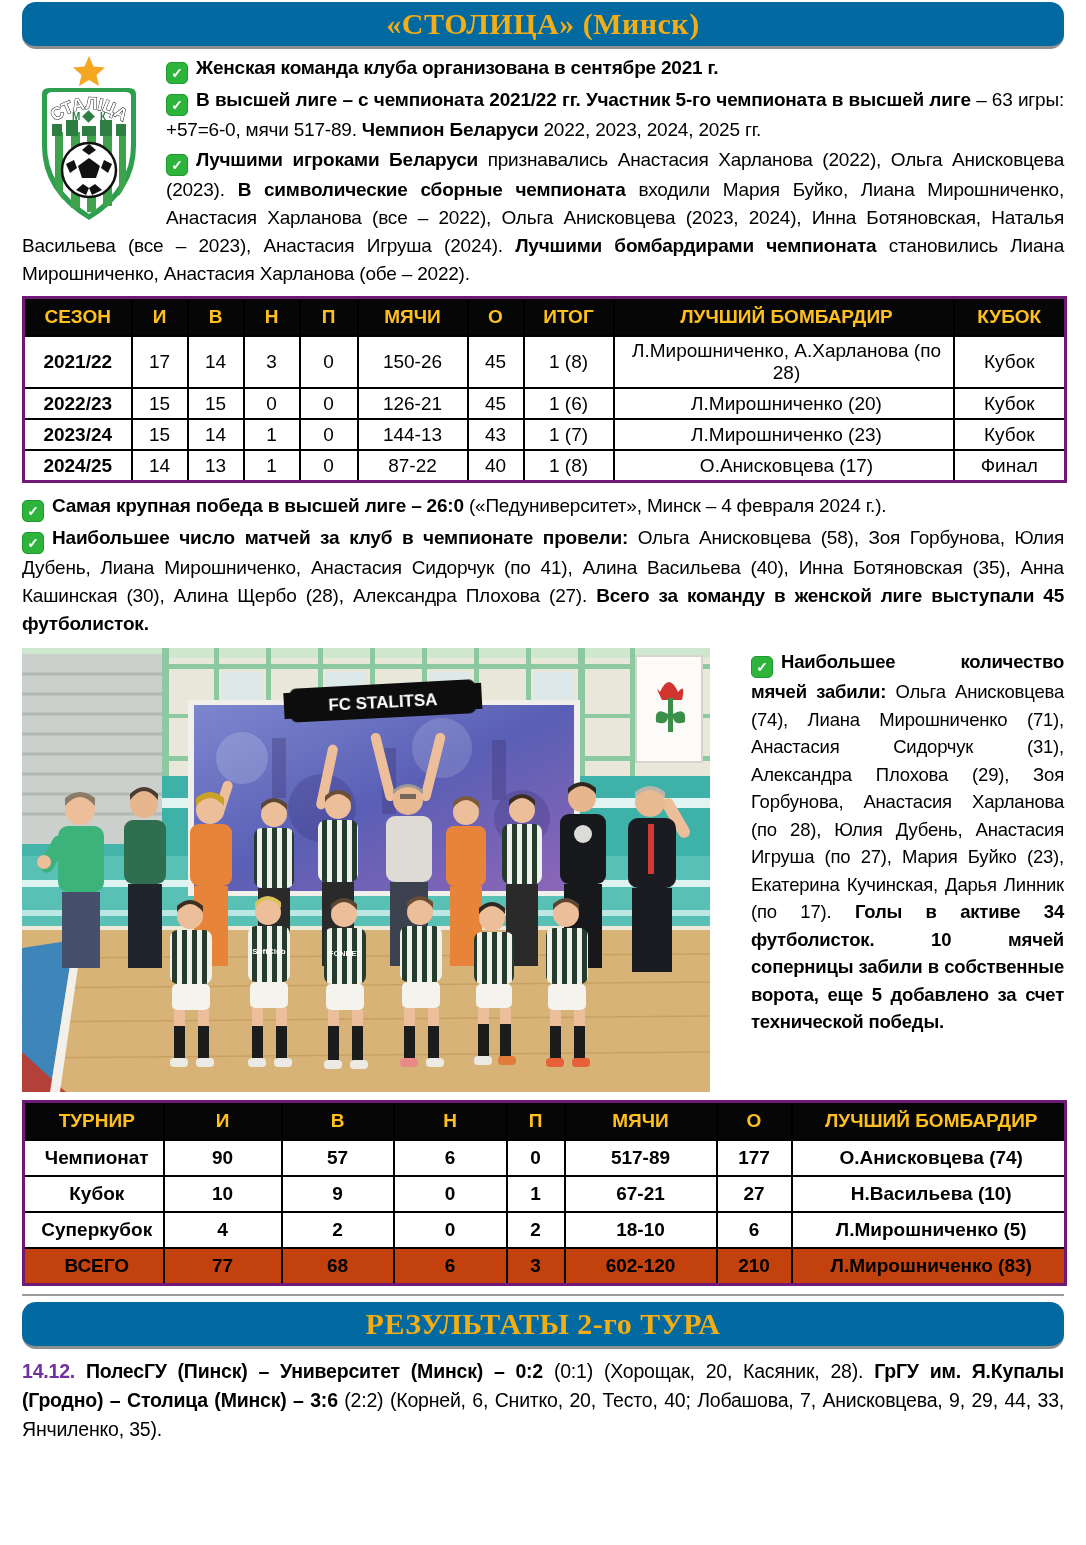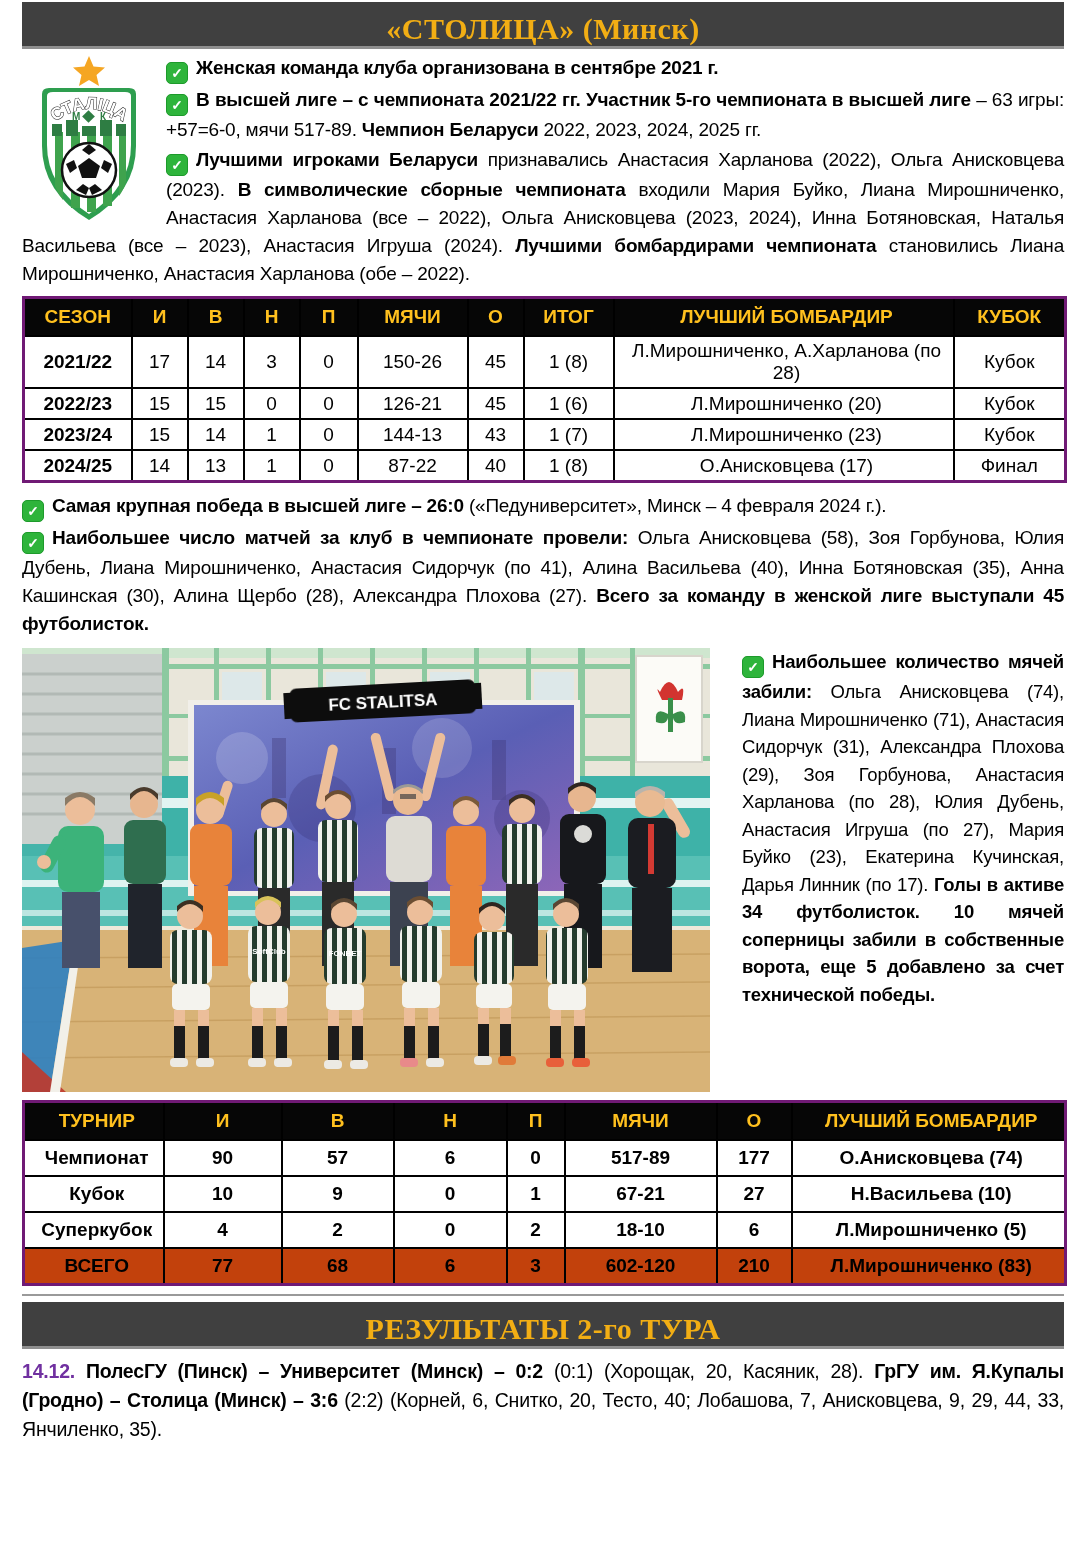--- a/index.html
+++ b/index.html
@@ -1,21 +1,21 @@
 <!DOCTYPE html>
 <html><head>
 <meta charset="utf-8">
 <style>
   html,body{margin:0;padding:0}
   body{width:1086px;height:1545px;overflow:hidden;background:#fff;color:#000;
        font-family:"Liberation Sans",sans-serif;}
   .content{width:1042px;margin:0 auto;}
   
-  .banner{height:44px;margin-top:2px;background:#404040;border-bottom:3px solid #8f8f8f;
-          display:flex;align-items:flex-end;justify-content:center;}
+  .banner{height:44px;margin-top:2px;background:#0369a1;border-bottom:3px solid #8f8f8f;
+          display:flex;align-items:center;justify-content:center;border-radius:14px;}
   .banner .bt{font-family:"Liberation Serif",serif;font-weight:700;font-size:30px;
               color:#F2AE14;letter-spacing:.5px;white-space:nowrap;}
   .banner.second{height:44px;margin-top:6px;}
   
   .intro{margin-top:5px;font-size:19px;line-height:28px;letter-spacing:-.2px;}
   .logoWrap{float:left;width:122px;height:172px;margin:0 16px 2px 6px;}
   p.bullet{margin:0 0 2px;text-align:justify;}
   p.nojust{text-align:left;}
   .chk{display:inline-flex;width:20px;height:20px;background:#2EB43B;border:1px solid #1d9a2b;
        border-radius:5px;color:#fff;font-weight:900;font-size:14px;line-height:1;
@@ -32,21 +32,21 @@
   th.tl,td.tl{text-align:center;padding-left:10px;}
   #t1 td.season{font-weight:700}
   #t1 tr.r1 td{height:48px}
   #t1 tr.rn td{height:27px}
   #t2 td{font-weight:700;height:32px}
   #t2 tr.total td{background:#c2410c}
   
   .photoRow{display:flex;margin-top:10px;clear:both;}
   .photo{width:688px;height:444px;flex:0 0 auto;}
   .photo svg{display:block;width:688px;height:444px;}
-  .rightcol{width:330px;margin-left:32px;font-size:18.5px;line-height:27.5px;
+  .rightcol{width:330px;margin-left:41px;font-size:18.5px;line-height:27.5px;
             text-align:justify;letter-spacing:-.2px;}
   
   .divline{border:none;border-top:2px solid #9a9a9a;margin:8px 0 0;}
   .results{margin-top:8px;font-size:19.5px;line-height:29px;text-align:justify;letter-spacing:-.2px;}
   .results p{margin:0;}
 </style>
 </head>
 <body>
 
 <div class="content">

